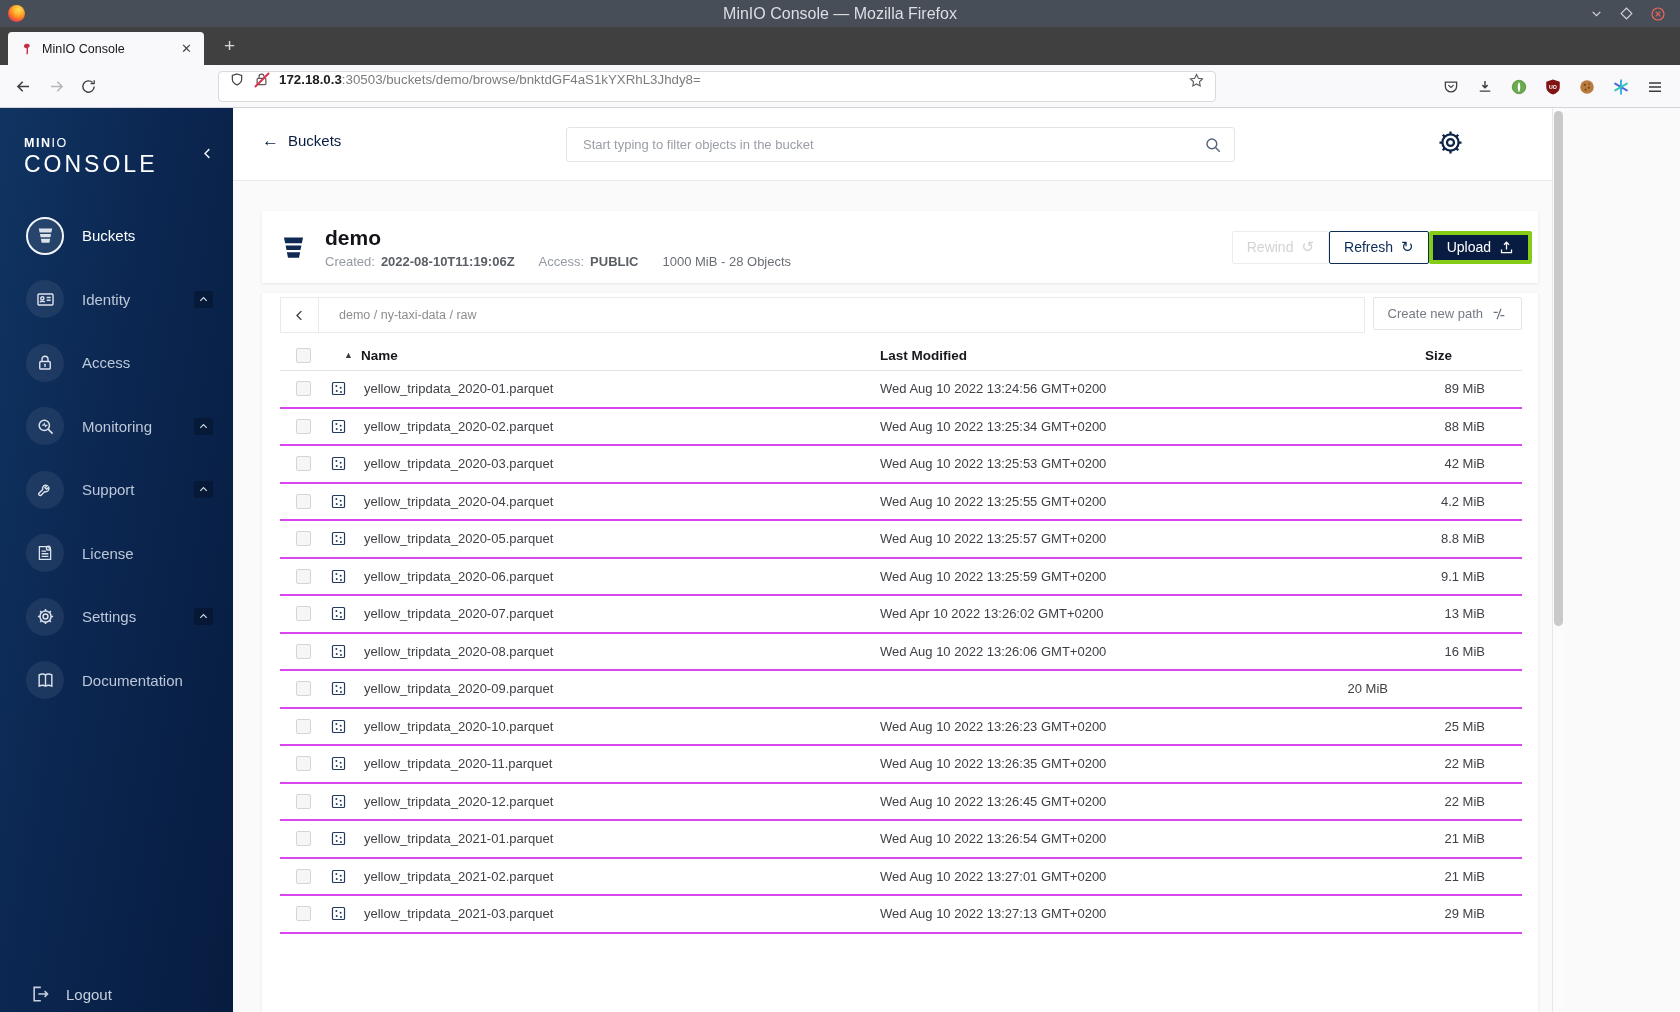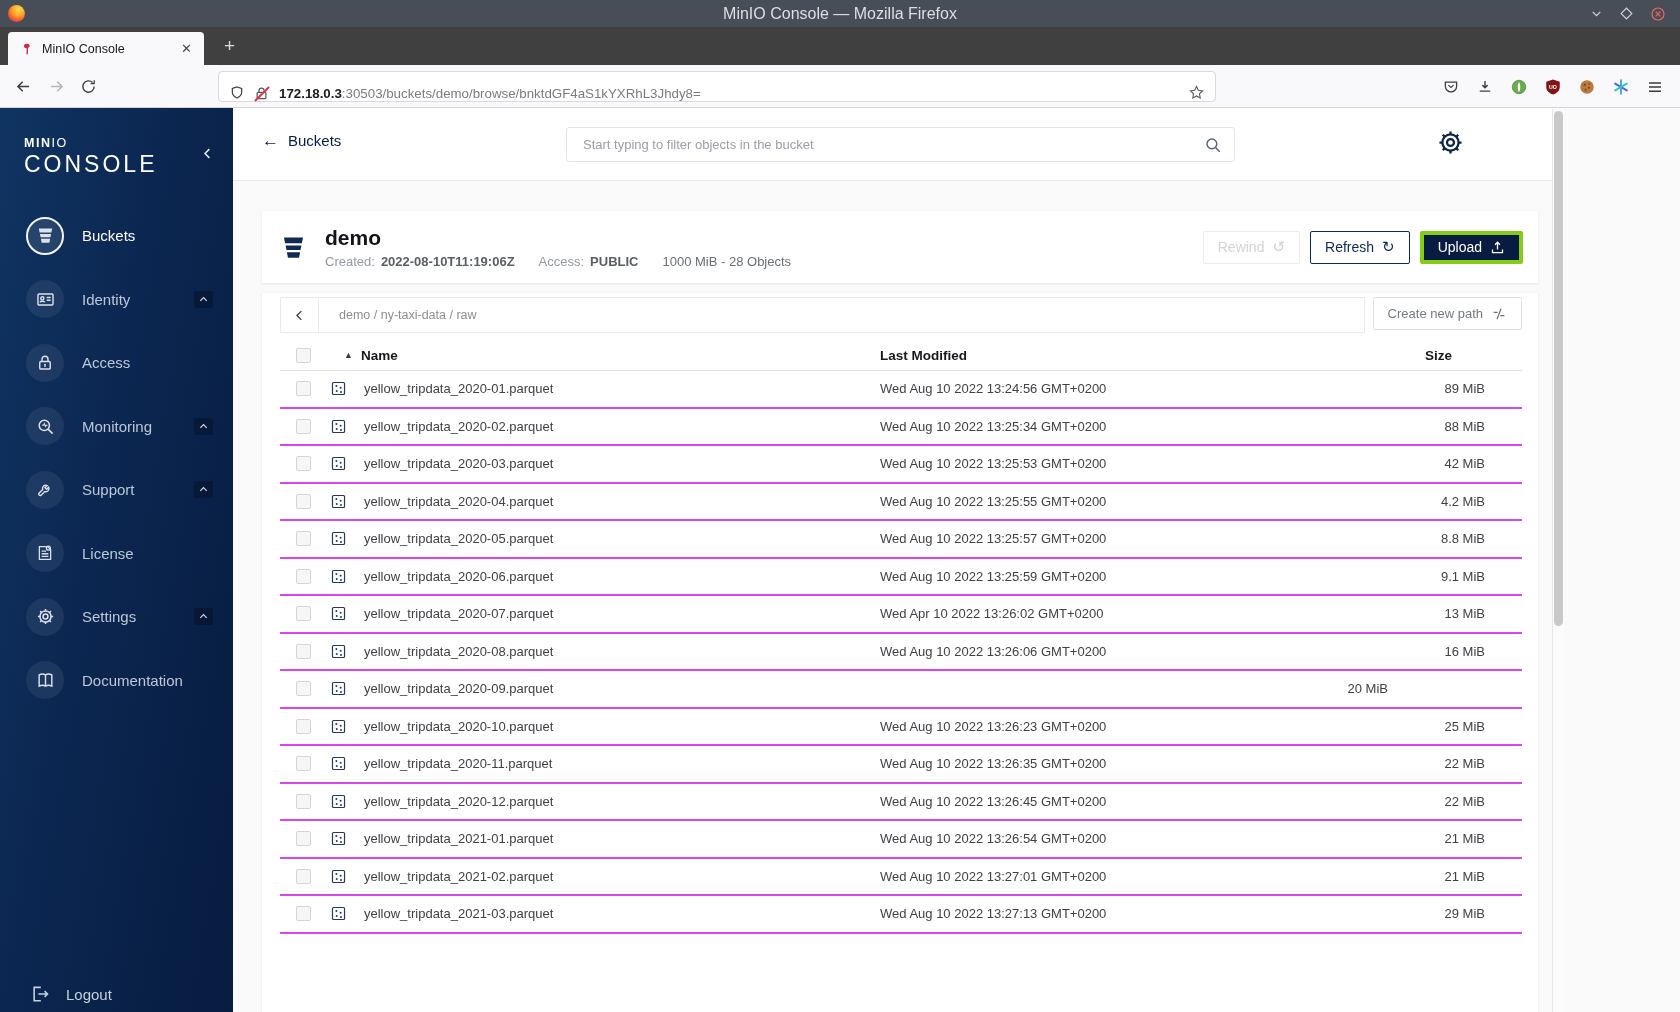--- a/index.html
+++ b/index.html
@@ -22,21 +22,21 @@
          border-radius:4px 4px 0 0; display:flex; align-items:center; padding:0 8px 0 12px; }
   .tab-title { flex:1; font-size:12.5px; color:#16161d; margin-left:8px; white-space:nowrap; overflow:hidden; }
   .tab-close { font-size:13px; color:#4a4a4a; padding:2px 4px; }
   .newtab-btn { position:absolute; left:218px; top:8px; font-size:19px; color:#d7dadd; padding:0 6px; }
 
   .navbar { position:absolute; top:65px; left:0; right:0; height:43px; background:#f9f9fb;
             border-bottom:1px solid #d4d4d8; display:flex; align-items:center; }
   .nav-ic { margin-left:14px; color:#3f3f3f; }
   .nav-ic.disabled { color:#b7b7b9; }
   .urlbar { position:absolute; left:218px; top:6px; width:998px; height:31px; background:#ffffff;
-            border:1px solid #d9d9de; border-radius:4px; display:flex; align-items:flex-end; padding:0 10px; }
+            border:1px solid #d9d9de; border-radius:4px; display:flex; align-items:flex-start; padding:0 10px; }
   .url-text { font-size:13.3px; color:#7c7c80; margin-left:10px; flex:1; white-space:nowrap; overflow:hidden; }
   .url-text b { color:#1b1b1f; font-weight:700; }
   .lock-wrap { position:relative; margin-left:9px; }
   .lock-slash { position:absolute; left:-2px; top:7px; width:20px; height:2px; background:#d9344a; transform:rotate(-45deg); }
   .nav-right { position:absolute; right:16px; top:0; height:43px; display:flex; align-items:center; gap:16px; }
   .ext-ic { width:18px; height:18px; }
 
   
   .app { position:absolute; top:108px; left:0; width:1564px; height:904px; display:flex; }
 
@@ -79,21 +79,21 @@
   .content { position:absolute; top:73px; left:0; right:0; bottom:0; }
 
   .bucket-card { position:absolute; left:29px; top:30px; width:1276px; height:72px; background:#fff;
                  box-shadow:0 1px 3px rgba(0,0,0,0.09); display:flex; align-items:center; }
   .bucket-ic { margin-left:18px; color:#0e2a52; }
   .bucket-info { margin-left:18px; }
   .bucket-name { font-size:21px; font-weight:700; color:#121419; }
   .bucket-meta { margin-top:4px; font-size:13px; color:#949aa2; display:flex; gap:6px; align-items:baseline; }
   .bucket-meta .val { color:#5a5f66; font-weight:700; margin-right:18px; }
   .bucket-meta .plain { color:#6a6f76; }
-  .card-actions { position:absolute; right:15px; display:flex; gap:10px; }
+  .card-actions { position:absolute; right:6px; display:flex; }
   .btn { height:33px; display:flex; align-items:center; gap:8px; padding:0 14px; font-size:14px;
          border-radius:2px; background:#fff; border:1px solid #e7e7e7; cursor:pointer;
          font-family:"Liberation Sans",sans-serif; }
   .btn-disabled { color:#d3d3d3; border-color:#ececec; }
   .btn-outline { color:#0c2b55; border:1px solid #0c2b55; }
   .btn-primary { background:#081C42; color:#fff; border:4px solid #84cc16; }
   .btn .glyph { font-size:15px; }
 
   .browse-card { position:absolute; left:29px; top:112px; width:1276px; bottom:-1px; background:#fff;
                  box-shadow:0 1px 3px rgba(0,0,0,0.09); }

